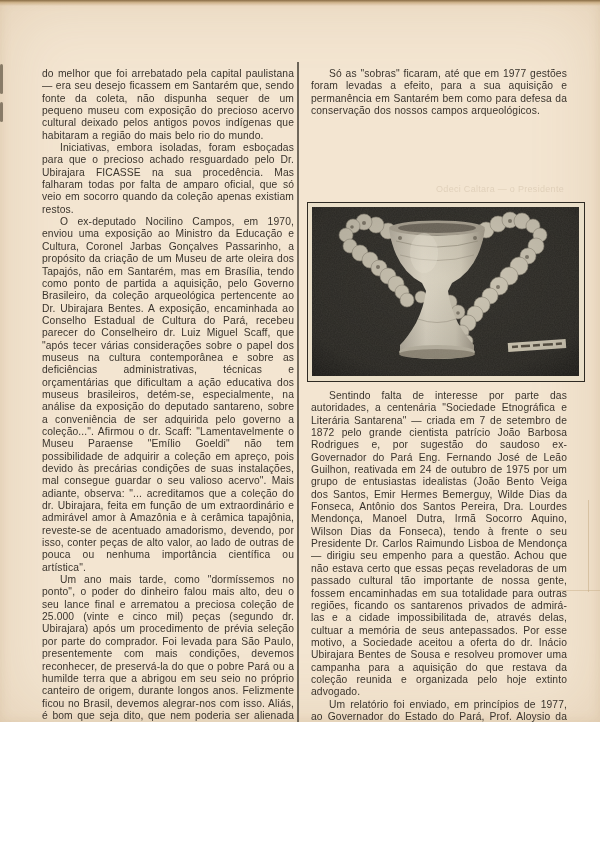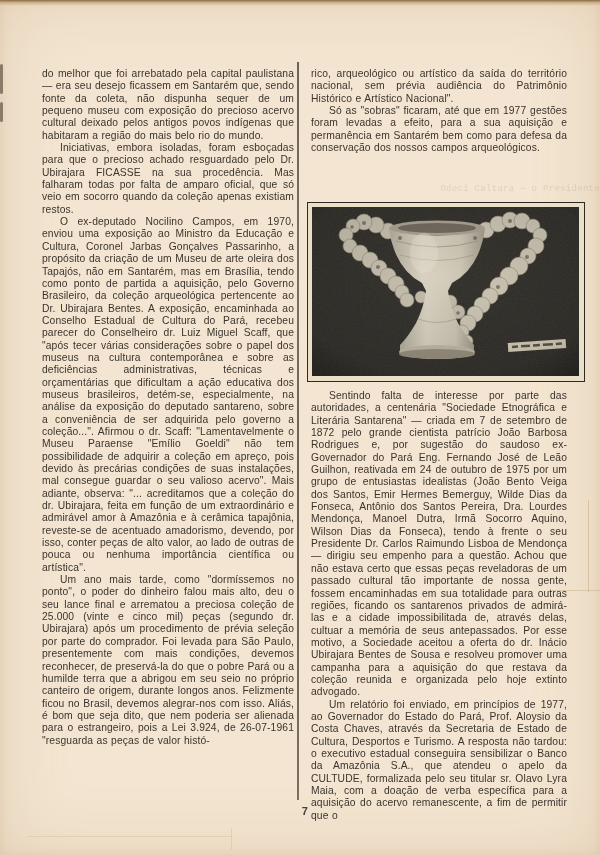--- a/index.html
+++ b/index.html
@@ -1,18 +1,18 @@
 <!DOCTYPE html>
 <html><head>
 <meta charset="utf-8">
 <style>
   html,body{margin:0;padding:0;}
   .page{
     position:relative;
-    width:600px;height:855px;
+    width:600px;height:722px;
     background:#f3e5d1;
     overflow:hidden;
     font-family:"Liberation Sans", sans-serif;
     box-shadow: inset 0 0 70px rgba(170,130,80,.20), inset 0 0 12px rgba(160,120,70,.15);
   }
   .top-edge{
     position:absolute;left:0;top:0;width:600px;height:6px;
     background:linear-gradient(180deg, rgba(120,90,48,.85) 0%, rgba(190,155,105,.55) 45%, rgba(247,236,217,0) 100%);
   }
   .edge-dash{position:absolute;background:#564b3a;opacity:.65;border-radius:2px;}
@@ -47,24 +47,23 @@
     background:#eadfc9;
     padding:4px;
   }
   .photo-frame svg{display:block;}
   .page-number{
     position:absolute;left:290px;top:805px;width:30px;
     text-align:center;
     font-size:11px;font-weight:bold;color:#46403a;letter-spacing:.5px;
   }
   .ghost-text{
-    position:absolute;left:440px;top:184px;width:160px;
+    position:absolute;left:404px;top:184px;width:160px;
     font-size:9px;color:#6f5430;opacity:.14;text-align:right;
     letter-spacing:.3px;
-    font-family:Liberation Mono, monospace;
   }
   .crease-v{position:absolute;left:588px;top:500px;width:1px;height:92px;background:#c5ab83;opacity:.55;}
   .crease-h{position:absolute;left:552px;top:590px;width:48px;height:1px;background:#c5ab83;opacity:.45;}
   .crease-b{position:absolute;left:28px;top:836px;width:205px;height:1px;background:#dcc6a4;opacity:.6;}
   .crease-b2{position:absolute;left:231px;top:828px;width:1px;height:22px;background:#d8c19e;opacity:.55;}
 </style>
 </head>
 <body>
 
 <div class="page">
@@ -76,21 +75,20 @@
   <div class="divider"></div>
 
   <div class="col col-left">
     <p><span>do melhor que foi arrebatado pela capital paulistana — era seu desejo ficassem em Santarém que, sendo fonte da coleta, não dispunha sequer de um pequeno museu com exposição do precioso acervo cultural deixado pelos antigos povos indígenas que habitaram a região do mais belo rio do mundo.</span></p>
     <p class="indent"><span>Iniciativas, embora isoladas, foram esboçadas para que o precioso achado resguardado pelo Dr. Ubirajara FICASSE na sua procedência. Mas falharam todas por falta de amparo oficial, que só veio em socorro quando da coleção apenas existiam restos.</span></p>
     <p class="indent"><span>O ex-deputado Nocilino Campos, em 1970, enviou uma exposição ao Ministro da Educação e Cultura, Coronel Jarbas Gonçalves Passarinho, a propósito da criação de um Museu de arte oleira dos Tapajós, não em Santarém, mas em Brasília, tendo como ponto de partida a aquisição, pelo Governo Brasileiro, da coleção arqueológica pertencente ao Dr. Ubirajara Bentes. A exposição, encaminhada ao Conselho Estadual de Cultura do Pará, recebeu parecer do Conselheiro dr. Luiz Miguel Scaff, que "após tecer várias considerações sobre o papel dos museus na cultura contemporânea e sobre as deficiências administrativas, técnicas e orçamentárias que dificultam a ação educativa dos museus brasileiros, detém-se, especialmente, na análise da exposição do deputado santareno, sobre a conveniência de ser adquirida pelo governo a coleção...". Afirmou o dr. Scaff: "Lamentavelmente o Museu Paraense "Emílio Goeldi" não tem possibilidade de adquirir a coleção em apreço, pois devido às precárias condições de suas instalações, mal consegue guardar o seu valioso acervo". Mais adiante, observa: "... acreditamos que a coleção do dr. Ubirajara, feita em função de um extraordinário e admirável amor à Amazônia e à cerâmica tapajônia, reveste-se de acentuado amadorismo, devendo, por isso, conter peças de alto valor, ao lado de outras de pouca ou nenhuma importância científica ou artística".</span></p>
     <p class="indent"><span>Um ano mais tarde, como "dormíssemos no ponto", o poder do dinheiro falou mais alto, deu o seu lance final e arrematou a preciosa coleção de 25.000 (vinte e cinco mil) peças (segundo dr. Ubirajara) após um procedimento de prévia seleção por parte do comprador. Foi levada para São Paulo, presentemente com mais condições, devemos reconhecer, de preservá-la do que o pobre Pará ou a humilde terra que a abrigou em seu seio no próprio canteiro de origem, durante longos anos. Felizmente ficou no Brasil, devemos alegrar-nos com isso. Aliás, é bom que seja dito, que nem poderia ser alienada para o estrangeiro, pois a Lei 3.924, de 26-07-1961 "resguarda as peças de valor histó-</span></p>
   </div>
 
   <div class="col col-right-top">
-    <p><span>rico, arqueológico ou artístico da saída do território nacional, sem prévia audiência do Patrimônio Histórico e Artístico Nacional".</span></p>
     <p class="indent"><span>Só as "sobras" ficaram, até que em 1977 gestões foram levadas a efeito, para a sua aquisição e permanência em Santarém bem como para defesa da conservação dos nossos campos arqueológicos.</span></p>
   </div>
 
   <div class="ghost-text">Odeci Caltara — o Presidente</div>
 
   <div class="photo-frame">
     <svg width="267" height="169" viewBox="0 0 267 169" xmlns="http://www.w3.org/2000/svg">
       <defs>
         <radialGradient id="vig" cx="50%" cy="42%" r="75%">
           <stop offset="0%" stop-color="#000000" stop-opacity="0"></stop>

